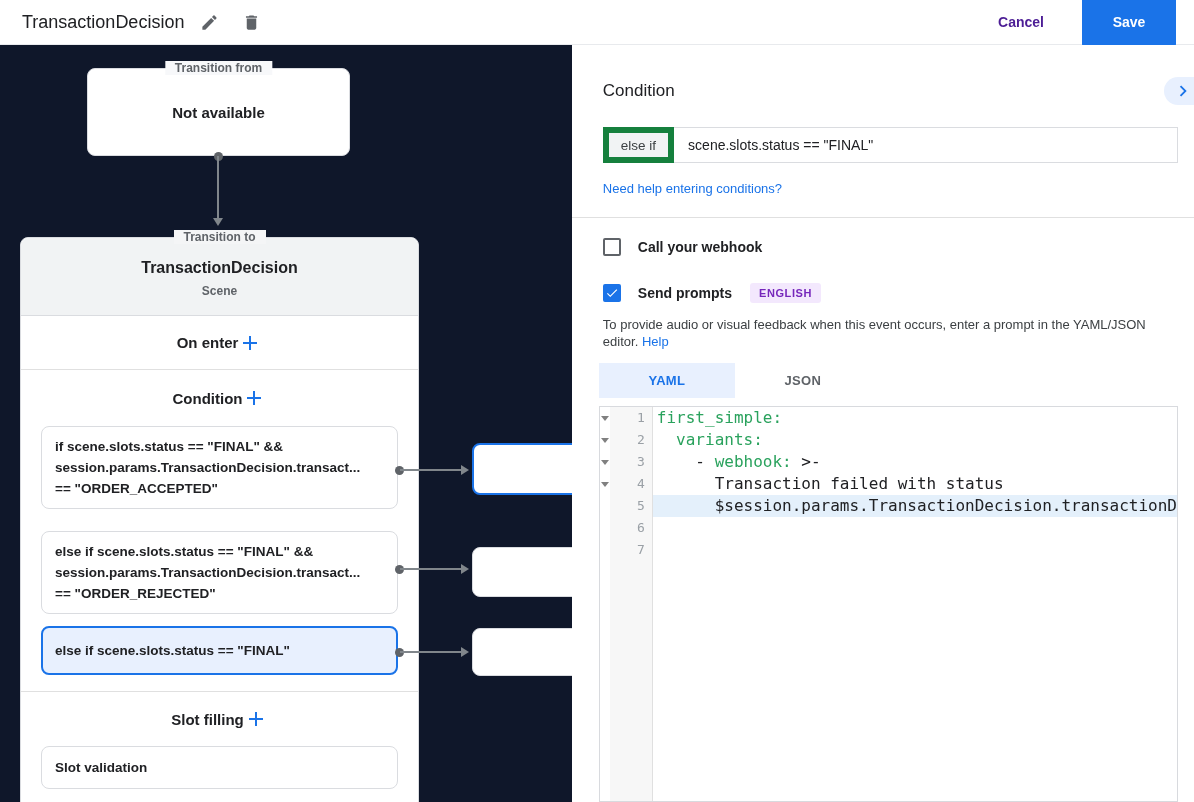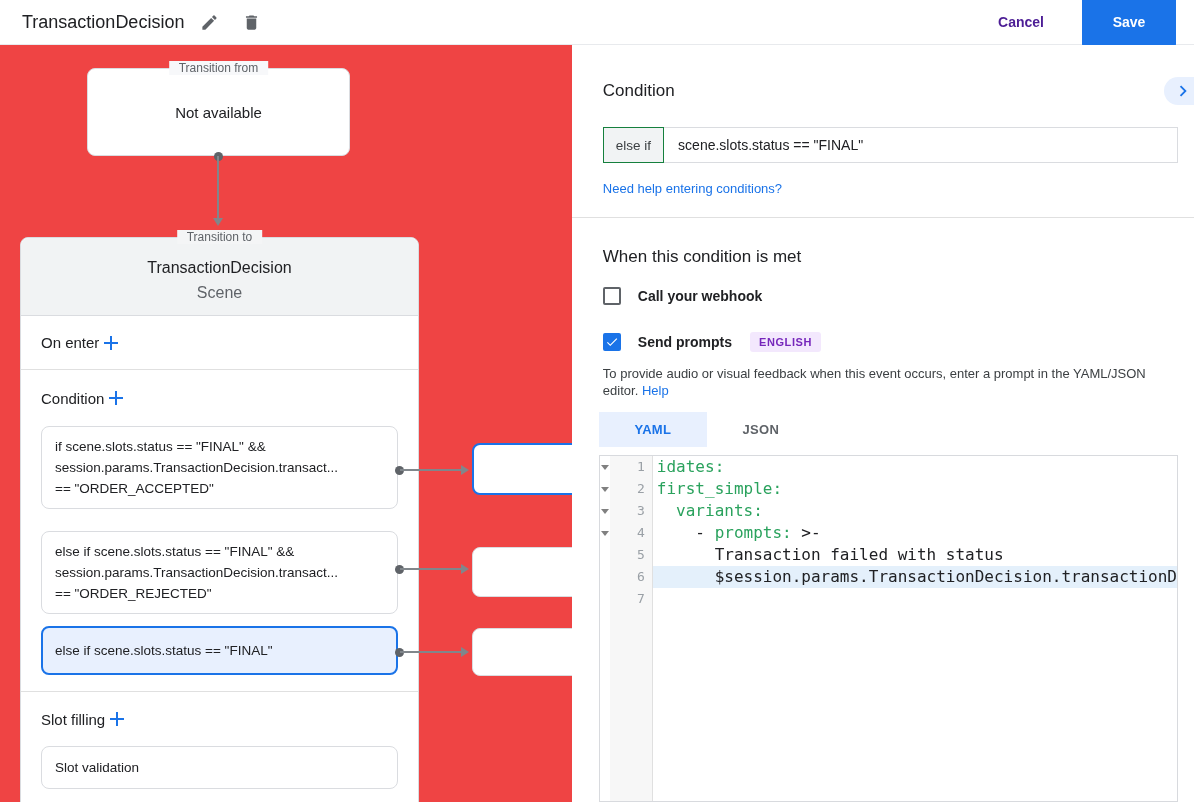--- a/index.html
+++ b/index.html
@@ -14,21 +14,21 @@
     display:flex; align-items:center; justify-content:center; margin-left:8px; border-radius:50%; }
   .icon-btn svg { fill:#5f6368; }
   .topbar-spacer { flex:1; }
   .cancel-btn { border:none; background:transparent; color:#4c1d95; font-size:14px; font-weight:700;
     cursor:pointer; padding:8px 12px; }
   .save-btn { margin-left:26px; background:#1a73e8; color:#fff; border:none; border-radius:4px;
     font-size:14px; font-weight:700; width:94px; height:52px; cursor:pointer; }
 
   
   .main { display:flex; height:757px; }
-  .canvas { position:relative; width:584px; height:757px; background:#ef4444; overflow:hidden; }
+  .canvas { position:relative; width:584px; height:757px; background:#0f172a; overflow:hidden;font-weight:bold; }
   .panel { position:relative; flex:1; background:#fff; padding:0 16px 0 31px; display:flex; flex-direction:column; }
 
   
   .group-box { position:absolute; background:#fff; border:1px solid #dadce0; border-radius:8px; }
   .legend { position:absolute; top:-8px; left:50%; transform:translateX(-50%);
     font-size:12px; color:#5f6368; padding:0 10px; white-space:nowrap; }
   .tfrom { left:87px; top:23px; width:263px; height:88px; }
   .tfrom .legend { background:#f7f8fa; }
   .tfrom-content { height:100%; display:flex; align-items:center; justify-content:center; font-size:15px; }
 
@@ -39,22 +39,22 @@
   .hline { position:absolute; height:2px; background:#80868b; }
   .arrow-right { position:absolute; width:0; height:0;
     border-top:5px solid transparent; border-bottom:5px solid transparent; border-left:8px solid #80868b; }
 
   
   .tto { left:20px; top:192px; width:399px; bottom:-12px; }
   .tto .legend { background:#f4f5f6; }
   .tto-header { height:78px; background:#f1f3f4; border-bottom:1px solid #dadce0;
     border-radius:8px 8px 0 0; text-align:center; padding-top:21px; }
   .tto-title { font-size:16px; color:#202124; }
-  .tto-subtitle { font-size:16px; color:#5f6368; margin-top:7px; }
-  .section-head { height:54px; padding:0 20px; display:flex; align-items:center; justify-content:flex-start; }
+  .tto-subtitle { font-size:12px; color:#5f6368; margin-top:7px; }
+  .section-head { height:54px; padding:0 20px; display:flex; align-items:center; justify-content:center; }
   .section-label { font-size:15px; color:#202124; }
   .plus-btn { width:24px; height:24px; border:none; background:transparent; cursor:pointer;
     display:flex; align-items:center; justify-content:center; }
   .row-onenter { border-bottom:1px solid #e0e0e0; }
   .cond-head { height:56px; }
   .cards { padding:0 20px 16px 20px; border-bottom:1px solid #e0e0e0; }
   .cond-card { background:#fff; border:1px solid #dadce0; border-radius:8px; padding:9px 13px;
     font-size:13.5px; line-height:21px; color:#202124; cursor:pointer; }
   .cond-card + .cond-card { margin-top:22px; }
   .cond-card.selected { background:#e8f0fe; border:2px solid #1a73e8; padding:12px 12px; margin-top:12px; }
@@ -67,42 +67,42 @@
   .target-box.selected { border:2px solid #1a73e8; }
 
   
   .panel-h2 { font-size:17px; font-weight:400; color:#202124; }
   .cond-heading { margin-top:36px; }
   .chevron-pill { position:absolute; top:32px; right:0; width:30px; height:28px; background:#e8f0fe;
     border:none; border-radius:14px 0 0 14px; cursor:pointer; display:flex; align-items:center; justify-content:flex-end; }
   .chevron-pill svg { fill:#1a73e8; }
 
   .elseif-row { margin-top:26px; display:flex; height:36px; }
-  .elseif-prefix { background:#f1f3f4; border:1px solid #15803d; display:flex; align-items:center;
+  .elseif-prefix { background:#f1f3f4; border:6px solid #15803d; display:flex; align-items:center;
     padding:0 12px; font-size:13.5px; color:#3c4043; }
   .cond-input { flex:1; border:1px solid #dadce0; border-left:none; background:#fff;
     padding:0 14px; font-size:14px; color:#202124; font-family:"Liberation Sans","DejaVu Sans",sans-serif; outline:none; }
   .help-link { margin-top:18px; font-size:13px; color:#1a73e8; text-decoration:none; display:inline-block; width:fit-content; cursor:pointer; }
   .panel-divider { border:none; border-top:1px solid #e0e0e0; margin:21px -16px 0 -31px; }
   .when-heading { margin-top:29px; }
 
   .check-row { display:flex; align-items:center; margin-top:20px; }
   .check-row.prompts { margin-top:27px; }
   .checkbox { width:18px; height:18px; border:2px solid #5f6368; border-radius:2px; background:#fff;
     cursor:pointer; flex:0 0 auto; display:flex; align-items:center; justify-content:center; }
   .checkbox.checked { background:#1a73e8; border-color:#1a73e8; }
   .check-label { margin-left:17px; font-size:14px; font-weight:700; color:#202124; }
   .lang-badge { margin-left:18px; background:#f3e8fd; color:#7627bb; font-size:11px; font-weight:700;
     letter-spacing:.6px; padding:4px 9px; border-radius:3px; }
 
   .helper-text { margin-top:13px; font-size:13px; color:#3c4043; line-height:17px; max-width:575px; }
   .helper-text a { color:#1a73e8; text-decoration:none; cursor:pointer; }
 
   .tabs { margin-top:13px; display:flex; margin-left:-4px; }
-  .tab { width:108px; height:35px; display:flex; align-items:center; justify-content:center;
+  .tab { width:136px; height:35px; display:flex; align-items:center; justify-content:center;
     font-size:13px; font-weight:700; letter-spacing:.3px; color:#5f6368; cursor:pointer; }
   .tab.active { background:#e8f0fe; color:#1a73e8; }
 
   
   .editor { margin:8px 0 0 -4px; border:1px solid #d8dade; flex:1; display:flex; overflow:hidden; background:#fff; }
   .fold-col { width:10px; background:#fff; }
   .num-col { width:43px; background:#f7f7f7; border-right:1px solid #e0e0e0; }
   .code-col { flex:1; background:#fff; overflow:hidden; }
   .code-row, .gut-row, .fold-row { height:22px; }
   .fold-row { display:flex; align-items:center; justify-content:center; }
@@ -228,21 +228,20 @@
 
     <div class="elseif-row">
       <span class="elseif-prefix">else if</span>
       <input class="cond-input" type="text" value="scene.slots.status == &quot;FINAL&quot;" style="">
     </div>
 
     <a class="help-link">Need help entering conditions?</a>
 
     <hr class="panel-divider">
 
-    <h2 class="panel-h2 when-heading">When this condition is met</h2>
 
     <div class="check-row">
       <span class="checkbox"></span>
       <span class="check-label">Call your webhook</span>
     </div>
 
     <div class="check-row prompts">
       <span class="checkbox checked">
         <svg width="14" height="14" viewBox="0 0 24 24">
             <path d="M9 16.2L4.8 12l-1.4 1.4L9 19 21 7l-1.4-1.4z" fill="#fff"></path>
@@ -280,23 +279,22 @@
       <div class="num-col">
         <div class="gut-row">1</div>
         <div class="gut-row">2</div>
         <div class="gut-row">3</div>
         <div class="gut-row">4</div>
         <div class="gut-row">5</div>
         <div class="gut-row">6</div>
         <div class="gut-row">7</div>
       </div>
       <div class="code-col">
-        <div class="code-row"><span class="tok-key">idates:</span></div>
         <div class="code-row"><span class="tok-key">first_simple:</span></div>
         <div class="code-row"><span class="tok-key">  variants:</span></div>
-        <div class="code-row"><span>    - </span><span class="tok-key">prompts:</span><span> &gt;-</span></div>
+        <div class="code-row"><span>    - </span><span class="tok-key">webhook:</span><span> &gt;-</span></div>
         <div class="code-row"><span>      Transaction failed with status</span></div>
         <div class="code-row hl"><span>      $session.params.TransactionDecision.transactionD</span></div>
         <div class="code-row"><span></span></div>
       </div>
     </div>
   </div>
 </div>
 
 </body></html>

